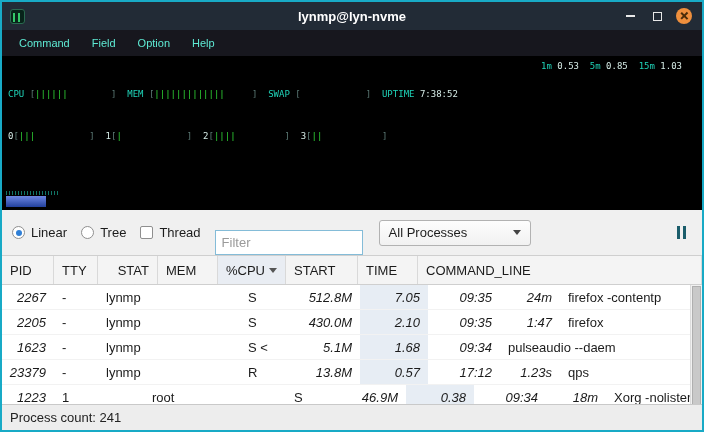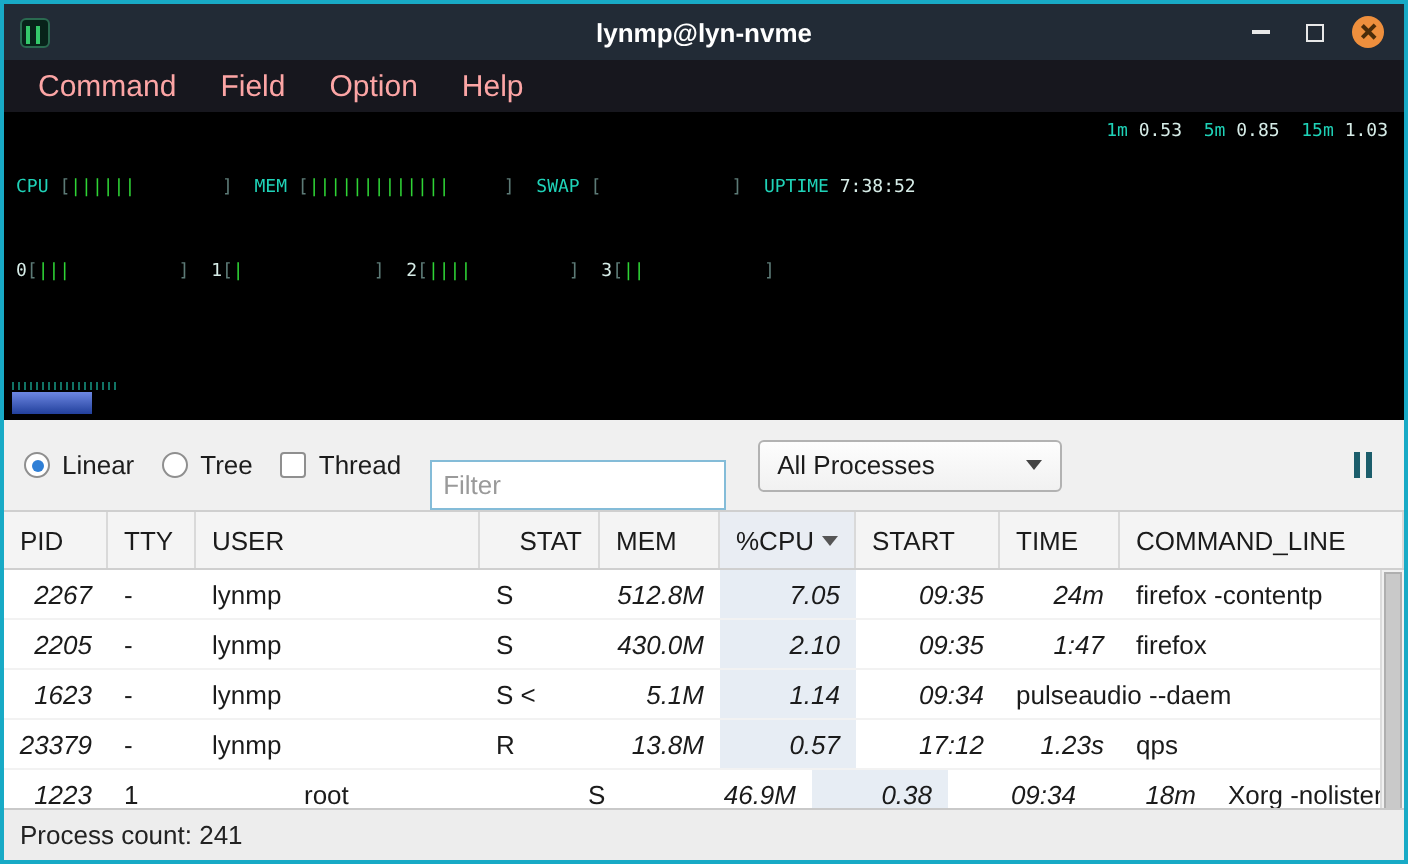--- a/index.html
+++ b/index.html
@@ -19,27 +19,27 @@
   .win-buttons { margin-left:auto; display:flex; align-items:center; gap:11px; padding-right:10px; z-index:1; }
   .wbtn { width:16px; height:16px; display:flex; align-items:center; justify-content:center; cursor:pointer; }
   .minbar { width:9px; height:2px; background:#e8e8e8; display:block; }
   .maxsq { width:9px; height:9px; border:1.5px solid #e8e8e8; display:block; }
   .btn-close { width:16px; height:16px; border-radius:50%; background:#ee8f3d; position:relative; }
   .closex, .closex::after { position:absolute; left:3.5px; top:7px; width:9px; height:1.6px; background:#4a2c0a; transform:rotate(45deg); content:""; display:block; }
   .closex::after { left:0; top:0; transform:rotate(90deg); }
 
   
   .menubar { flex:0 0 26px; background:#17171e; display:flex; align-items:stretch; padding-left:6px; }
-  .menu-item { color:#fca5a5; font-size:15px; padding:0 11px; display:flex; align-items:center; cursor:pointer; }
+  .menu-item { color:#5eead4; font-size:11px; padding:0 11px; display:flex; align-items:center; cursor:pointer; }
 
   
   .monitor { flex:0 0 34px; background:#000; font-family:"DejaVu Sans Mono", monospace;
              font-size:9px; line-height:14px; padding:3px 6px; position:relative; white-space:pre; }
   .m-lbl { color:#1fd3b8; } .m-bar { color:#2fd435; } .m-dim { color:#5c7a76; } .m-val { color:#d6ece7; }
-  .monitor-load { position:absolute; right:8px; top:3px; }
+  .monitor-load { position:absolute; right:20px; top:3px; }
 
   .history { flex:0 0 22px; background:#000; position:relative; }
   .history-noise { position:absolute; left:4px; top:3px; width:52px; height:4px; opacity:.55;
                    background:repeating-linear-gradient(90deg,#1fd3b8 0 1px,transparent 1px 3px); }
   .history-graph { position:absolute; left:4px; bottom:3px; width:40px; height:11px;
                    background:linear-gradient(#6d87e2,#22409c); }
 
   
   .controls { flex:0 0 36px; background:#f0f0f0; border-bottom:1px solid #cfcfcf;
               display:flex; align-items:center; padding:0 10px; font-size:13px; color:#1c1c1c; }
@@ -147,23 +147,20 @@
   </div>
 
   <div class="table-area">
     <div class="thead">
         <div class="th" style="width: 52px;">
           <span>PID</span>
         </div>
         <div class="th" style="width: 44px;">
           <span>TTY</span>
         </div>
-        <div class="th" style="width: 142px;">
-          <span>USER</span>
-        </div>
         <div class="th" style="width: 60px; justify-content: flex-end;">
           <span>STAT</span>
         </div>
         <div class="th" style="width: 60px;">
           <span>MEM</span>
         </div>
         <div class="th hl" style="width: 68px;">
           <span>%CPU</span>
           <span class="sort-desc"></span>
         </div>
@@ -199,21 +196,21 @@
           <div class="cell right" style="width: 72px;">09:35</div>
           <div class="cell right" style="width: 60px;">1:47</div>
           <div class="cell" style="flex: 1 1 0%;">firefox</div>
         </div>
         <div class="row">
           <div class="cell right" style="width: 52px;">1623</div>
           <div class="cell" style="width: 44px;">-</div>
           <div class="cell" style="width: 142px;">lynmp</div>
           <div class="cell" style="width: 60px;">S &lt;</div>
           <div class="cell right" style="width: 60px;">5.1M</div>
-          <div class="cell right hl" style="width: 68px;">1.14</div>
+          <div class="cell right hl" style="width: 68px;">1.68</div>
           <div class="cell right" style="width: 72px;">09:34</div>
           <div class="cell" style="flex: 1 1 0%; text-align: center;">pulseaudio --daem</div>
         </div>
         <div class="row">
           <div class="cell right" style="width: 52px;">23379</div>
           <div class="cell" style="width: 44px;">-</div>
           <div class="cell" style="width: 142px;">lynmp</div>
           <div class="cell" style="width: 60px;">R</div>
           <div class="cell right" style="width: 60px;">13.8M</div>
           <div class="cell right hl" style="width: 68px;">0.57</div>

